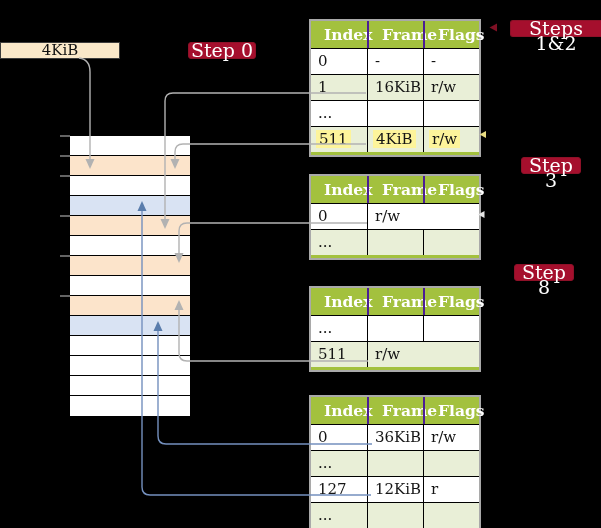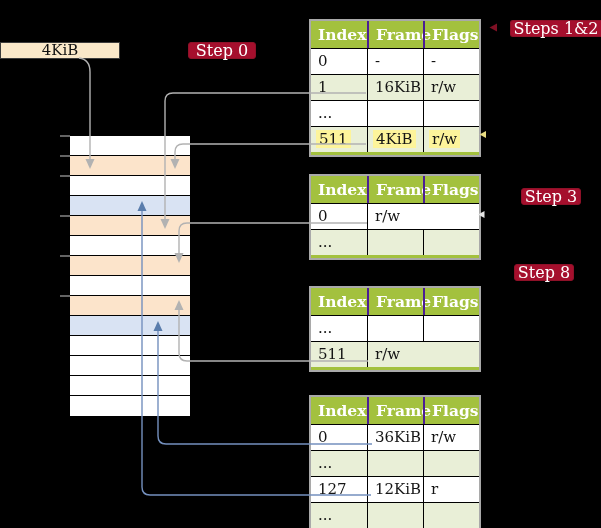--- a/index.html
+++ b/index.html
@@ -10,25 +10,25 @@
   
   .box4kib{
     position:absolute;left:0;top:42px;width:120px;height:17px;
     background:var(--box-cream);border:1px solid #3c3c3c;box-sizing:border-box;
     color:#111;font-size:15px;line-height:15px;text-align:center;
   }
   
   .badge{
     position:absolute;height:17px;box-sizing:border-box;
     background:var(--badge-red);border:1px solid #8e1128;border-radius:3px;
-    color:#fff;font-size:16px;line-height:15px;text-align:center;
+    color:#fff;font-size:19px;line-height:15px;text-align:center;
   }
   .badge-step0{left:188px;top:42px;width:68px;}
   .badge-steps12{left:510px;top:20px;width:91px;border-top-right-radius:0;border-bottom-right-radius:0;border-right:none;}
-  .badge-step3{left:521px;top:157px;width:60px;margin-top:31px;}
+  .badge-step3{left:521px;top:157px;width:60px;}
   .badge-step4{left:514px;top:264px;width:60px;}
   
   .memcol{
     position:absolute;left:69px;top:135px;width:122px;height:282px;
     box-sizing:border-box;border:1px solid #000;background:#fff;
   }
   .mrow{height:20px;box-sizing:border-box;border-bottom:1px solid #000;}
   .mrow:last-child{border-bottom:none;}
   .row-white{background:#ffffff;}
   .row-orange{background:var(--row-orange);}
@@ -38,21 +38,21 @@
     position:absolute;left:309px;width:172px;box-sizing:border-box;
     border:2px solid #a9a9a9;background:#fff;
   }
   .ptable::after{content:"";display:block;height:3px;background:var(--header-green);}
   .ptable-1{top:19px;}
   .ptable-2{top:174px;}
   .ptable-3{top:286px;}
   .ptable-4{top:395px;}
   .thead{display:flex;height:27px;background:var(--header-green);}
   .hcell{
-    width:56px;box-sizing:border-box;padding-left:7px;
+    width:56px;box-sizing:border-box;padding-left:13px;
     color:#fff;font-weight:bold;font-size:15.5px;line-height:27px;
   }
   .hcell + .hcell{border-left:2px solid #4c1d95;}
   .trow{display:flex;height:25px;border-top:1px solid #000;}
   .tcell{
     width:56px;box-sizing:border-box;padding-left:7px;
     color:#141414;font-size:15px;line-height:24px;white-space:nowrap;
   }
   .tcell + .tcell{border-left:1px solid #000;}
   .shade-white{background:#fff;}

